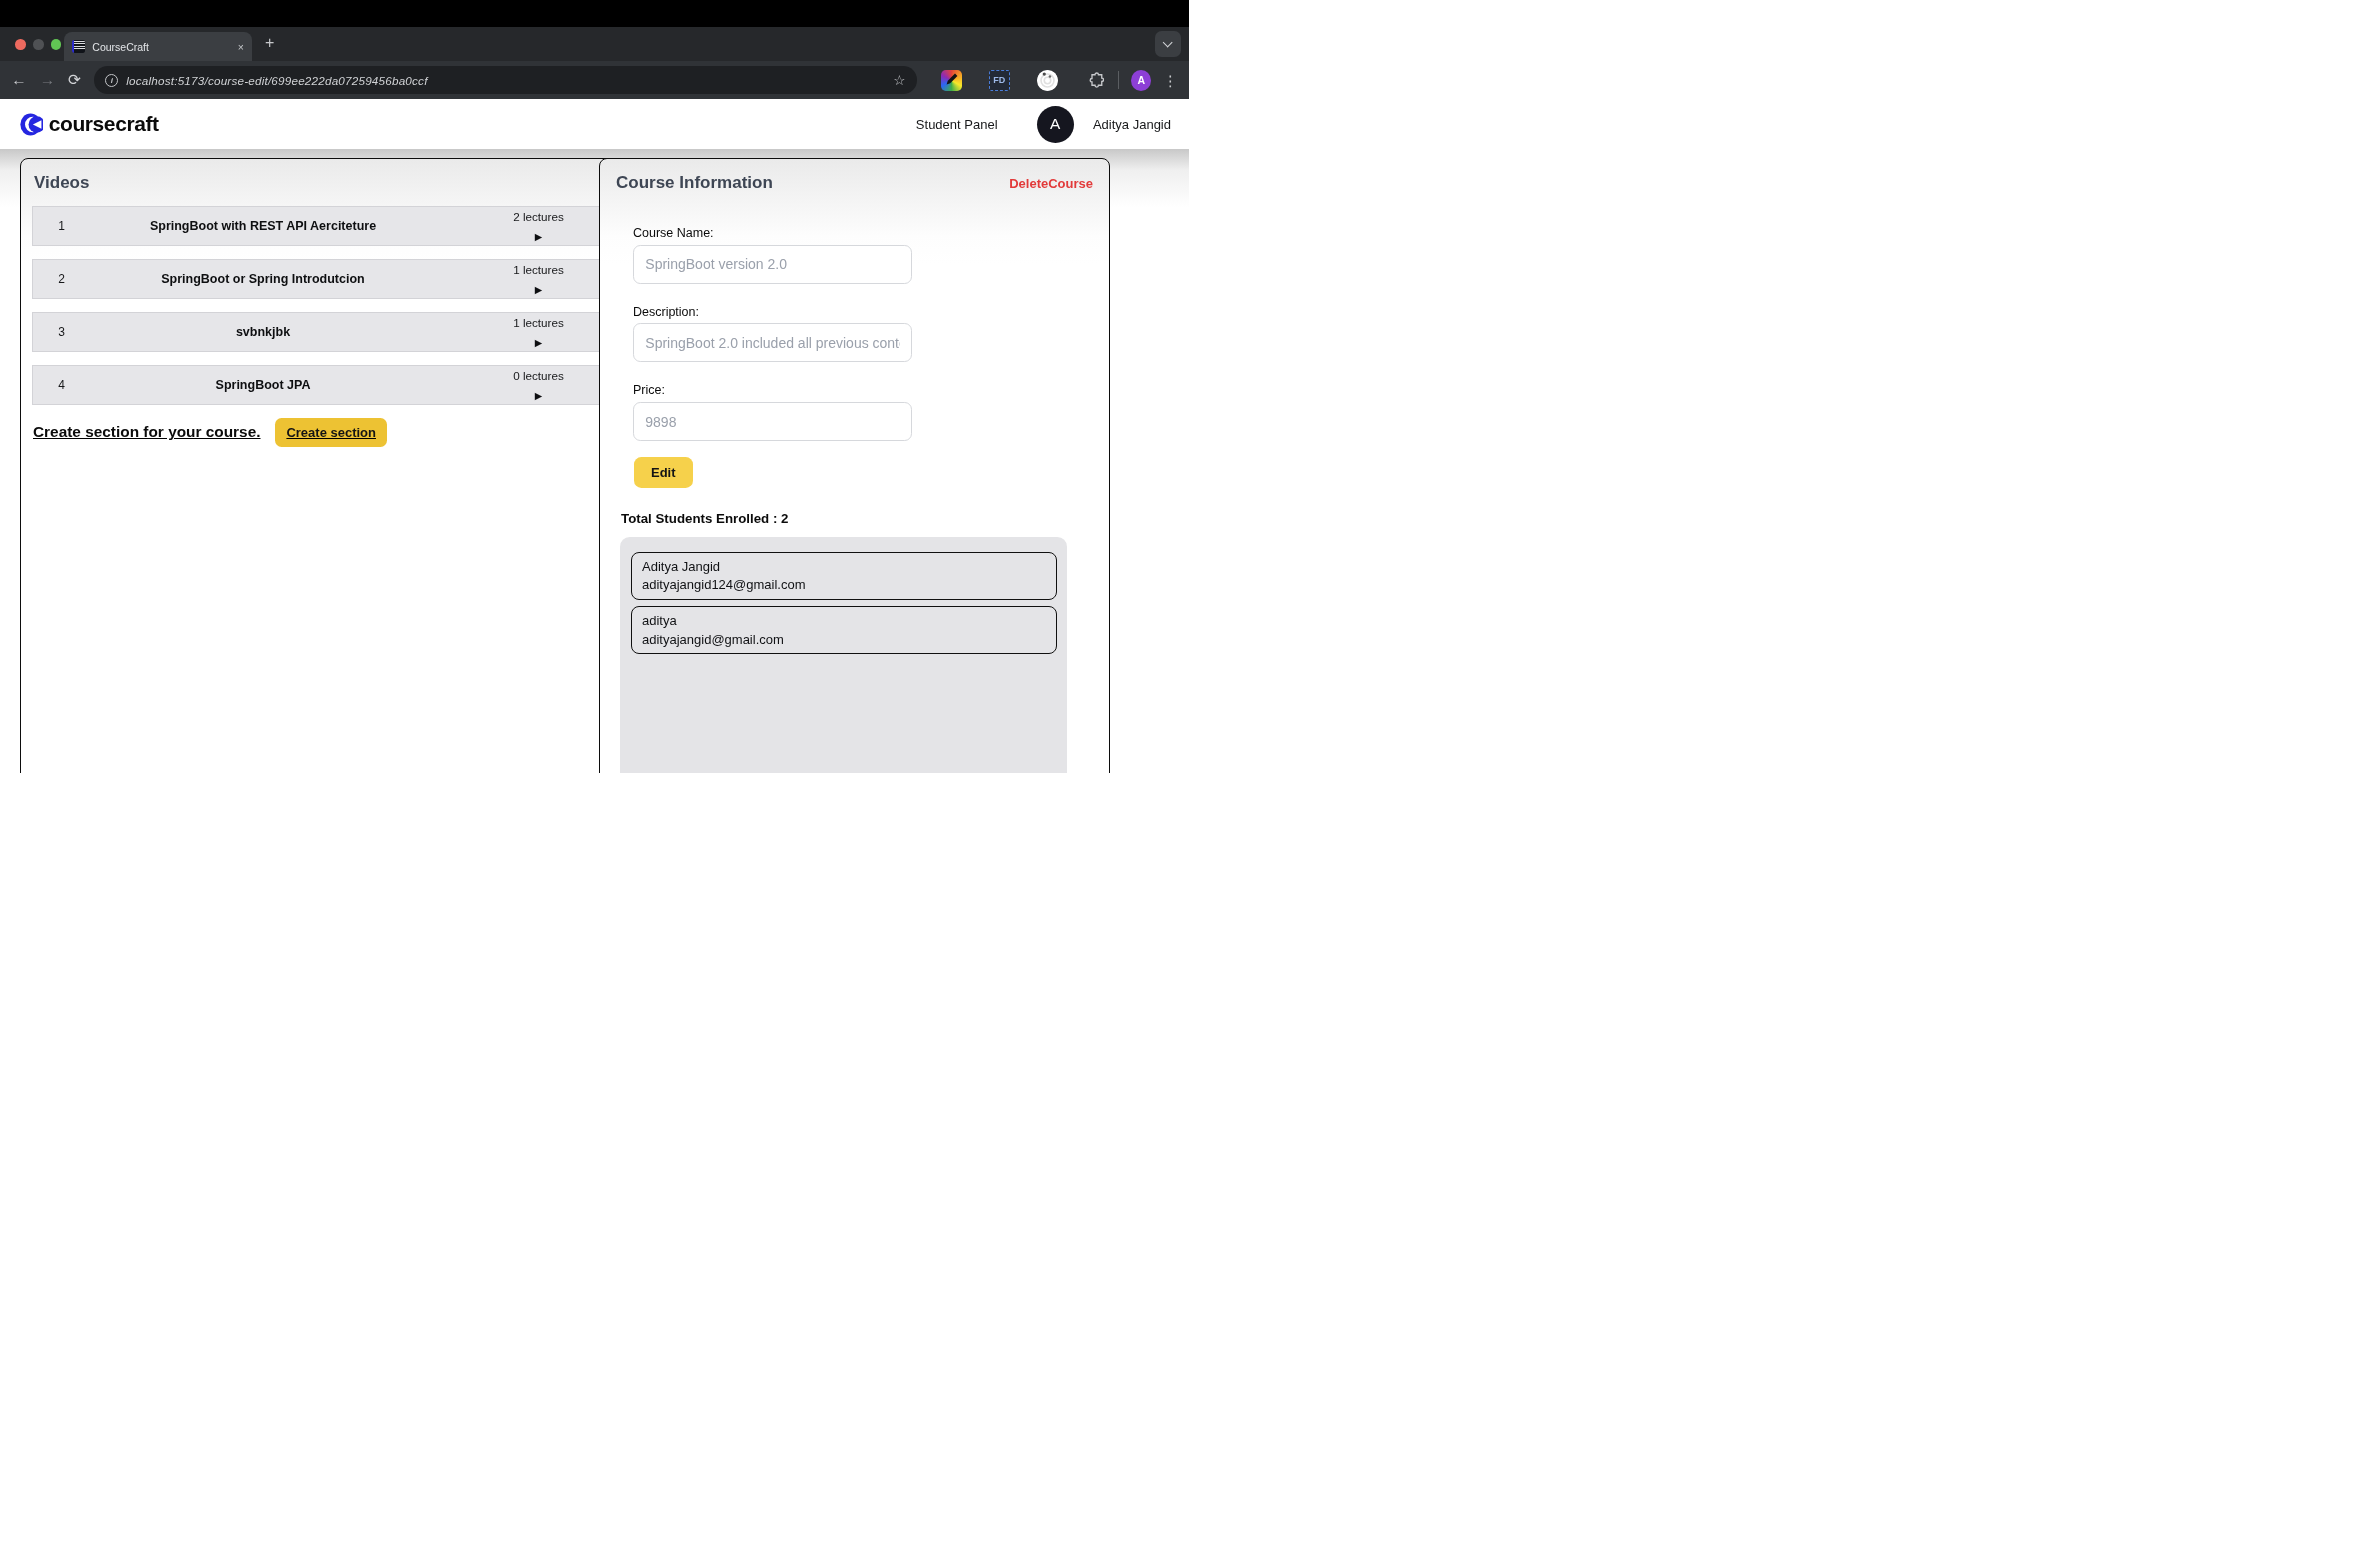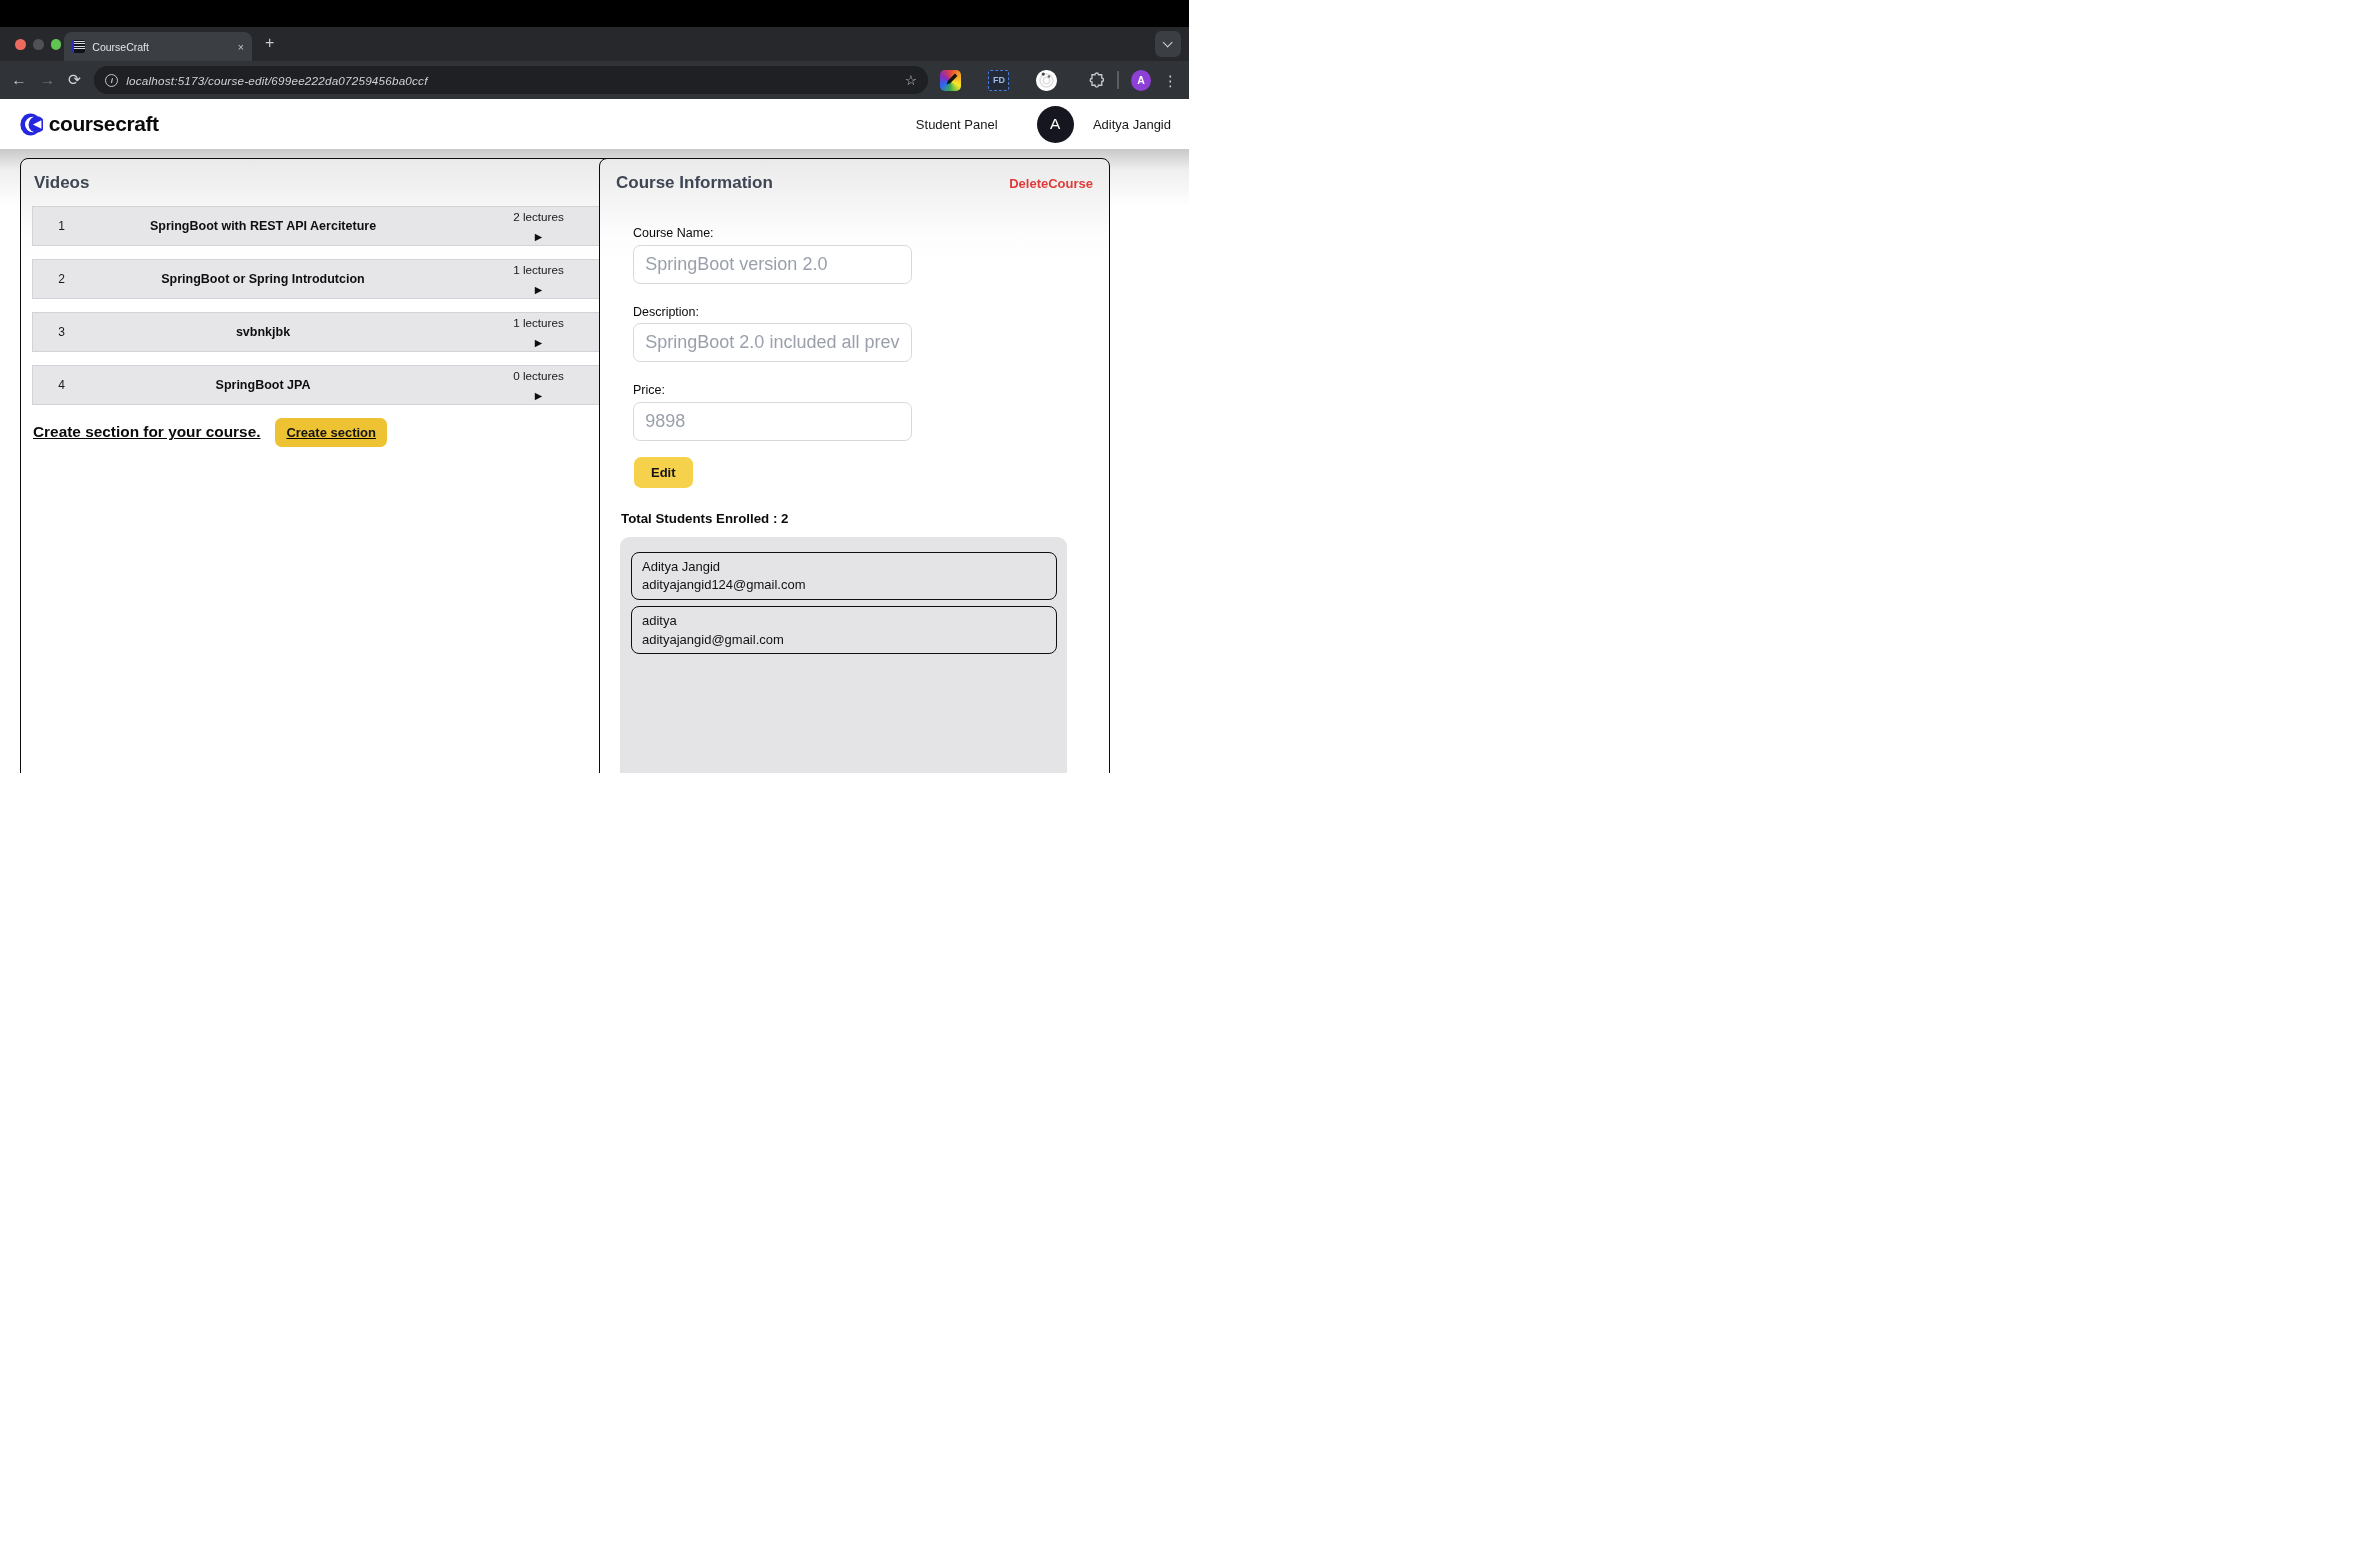--- a/index.html
+++ b/index.html
@@ -39,21 +39,21 @@
   .toolbar { height:38px; background:#303337; display:flex; align-items:center; padding:0 11.3px; }
   .nav-ico { font-size:15.4px; color:#d2d4d7; margin-right:13px; }
   .nav-ico.dim { color:#797c80; }
   .url-pill { height:27.5px; width:869px; background:#1e2023; border-radius:13.7px;
     display:flex; align-items:center; padding:0 11.3px; }
   .info-ico { width:13px; height:13px; border:1.2px solid #c3c5c8; border-radius:50%;
     color:#c3c5c8; font-size:8px; font-style:italic; font-weight:bold;
     display:flex; align-items:center; justify-content:center; margin-right:8px; flex:0 0 auto; }
   .url-text { flex:1; font-size:11.7px; color:#d0d2d5; letter-spacing:0.2px; white-space:nowrap;font-style:italic; }
   .star-ico { font-size:13.7px; color:#c3c5c8; }
-  .ext-row { display:flex; align-items:center; gap:27px; margin-left:12px; }
+  .ext-row { display:flex; align-items:center; gap:27px; margin-left:24px; }
   .ext { width:21px; height:21px; display:flex; align-items:center; justify-content:center; }
   .ext-picker { border-radius:4.9px;
     background:conic-gradient(#e4443a,#f7a325,#f7e92a,#3fae49,#2a67f4,#8e2ab4,#e4443a); position:relative; }
   .ext-picker svg { position:absolute; left:2.4px; top:2.4px; }
   .ext-fd { border:1.6px dashed #4a7dd8; border-radius:2.4px; background:#232a36;
     color:#9db9e8; font-size:9px; font-weight:bold; }
   .ext-spiral { background:#ffffff; border-radius:50%; position:relative; }
   .ext-puzzle { color:#c7c9cc; }
   .chrome-sep { width:1.6px; height:18px; background:#5b5e62; margin-left:12px; }
   .profile-badge { width:21px; height:21px; border-radius:50%; background:#8d3fd6;
@@ -94,21 +94,21 @@
   .create-text { font-size:15.4px; font-weight:bold; color:#0b0b0b; }
   .create-btn { background:#edc233; border:none; border-radius:6.5px; padding:7.3px 11.3px;
     font-family:"Liberation Sans",sans-serif; font-size:13px; font-weight:bold; color:#141414; }
 
   .cp-head { margin:13.7px 16px 0 16px; display:flex; justify-content:space-between; align-items:baseline; }
   .delete-course { font-size:13px; font-weight:800; color:#e23a3a;text-align:center; }
   .cp-form { margin:33px 0 0 33px; }
   .field { margin-bottom:21px; }
   .field label { display:block; font-size:12.5px; font-weight:normal; color:#0b0b0b; margin-bottom:4.9px; }
   .field input { width:279px; height:39px; border:0.8px solid #d6d8dc; border-radius:7.3px;
-    padding:0 11.3px; font-family:"Liberation Sans",sans-serif; font-size:18px; color:#1a1b1e;
+    padding:0 11.3px; font-family:"Liberation Sans",sans-serif; font-size:14px; color:#1a1b1e;
     background:#fff; outline:none; }
   .field input::placeholder { color:#9aa0ab; opacity:1; }
   .edit-btn { margin:-4.9px 0 0 34px; background:#f6d14b; border:none; border-radius:7.3px;
     padding:8px 17px; font-family:"Liberation Sans",sans-serif; font-size:13px; font-weight:bold; color:#141414; }
   .enrolled-heading { margin:22.6px 0 0 21px; font-size:13.3px; font-weight:bold; color:#0b0b0b; }
   .students-box { margin:11.3px 0 0 20px; width:447px; height:291px; background:#e4e4e7;
     border-radius:9.7px; padding-top:14.6px; }
   .student-card { margin:0 10.5px 6.5px 10.5px; height:48px; background:#e4e4e7; border:1.6px solid #101010;
     border-radius:8px; padding:4.9px 0 0 10.5px; font-size:13px; color:#111215; line-height:18.6px; }
 </style>

